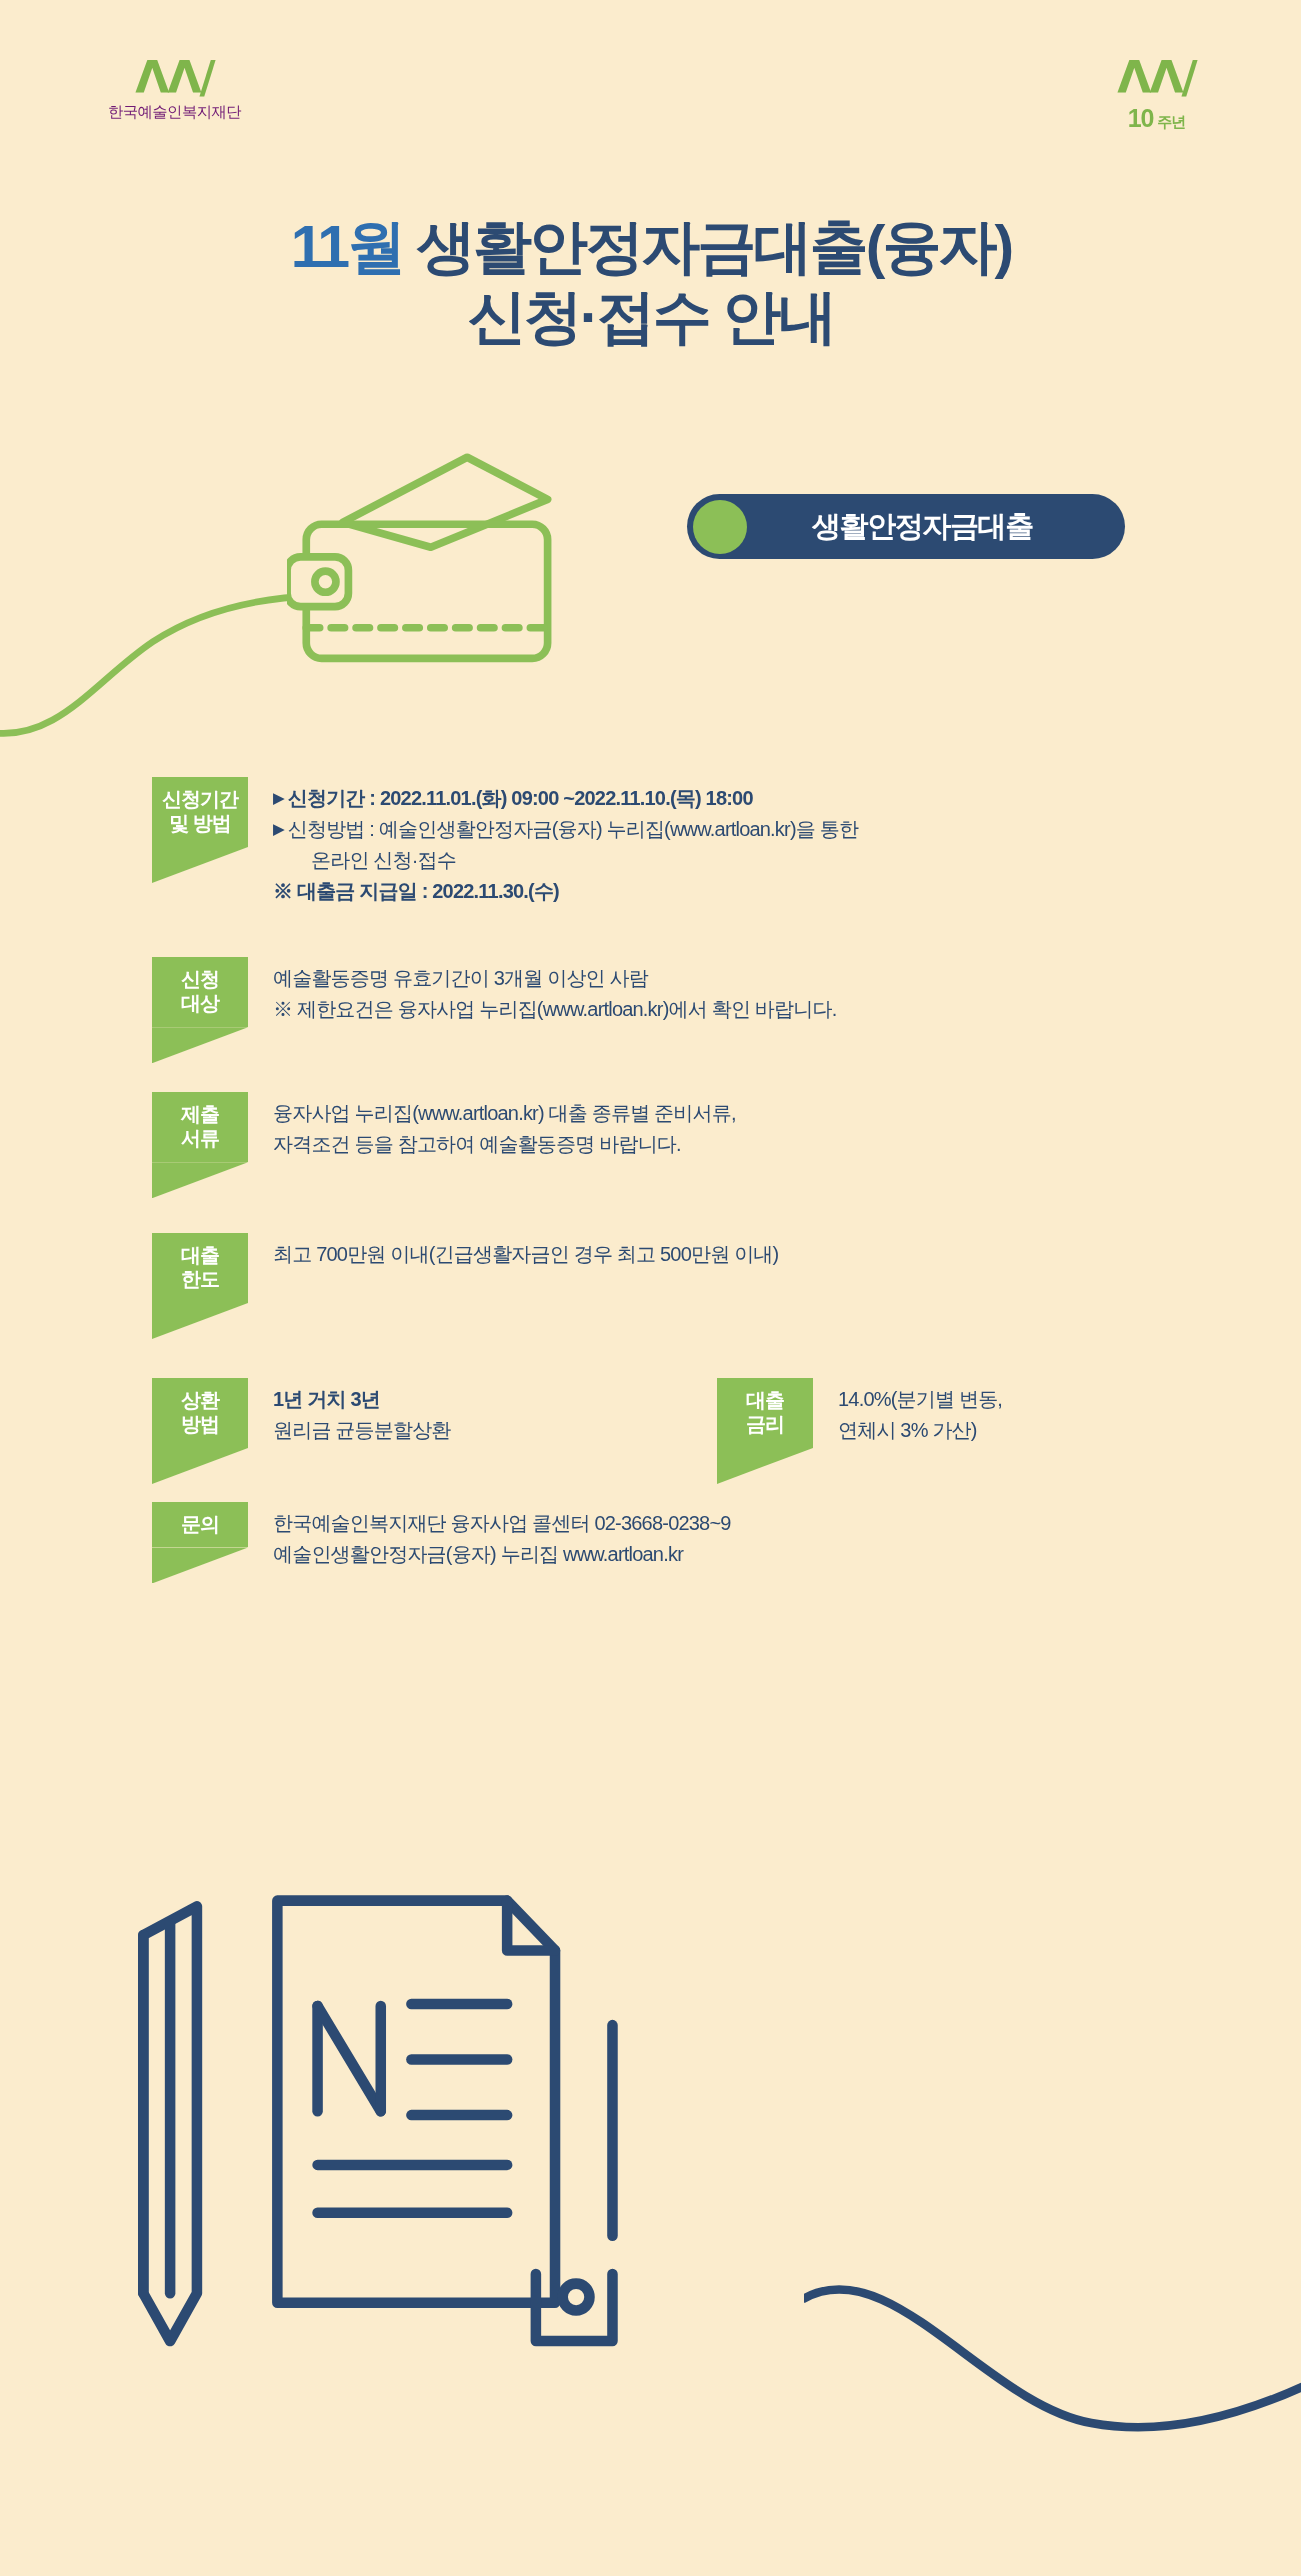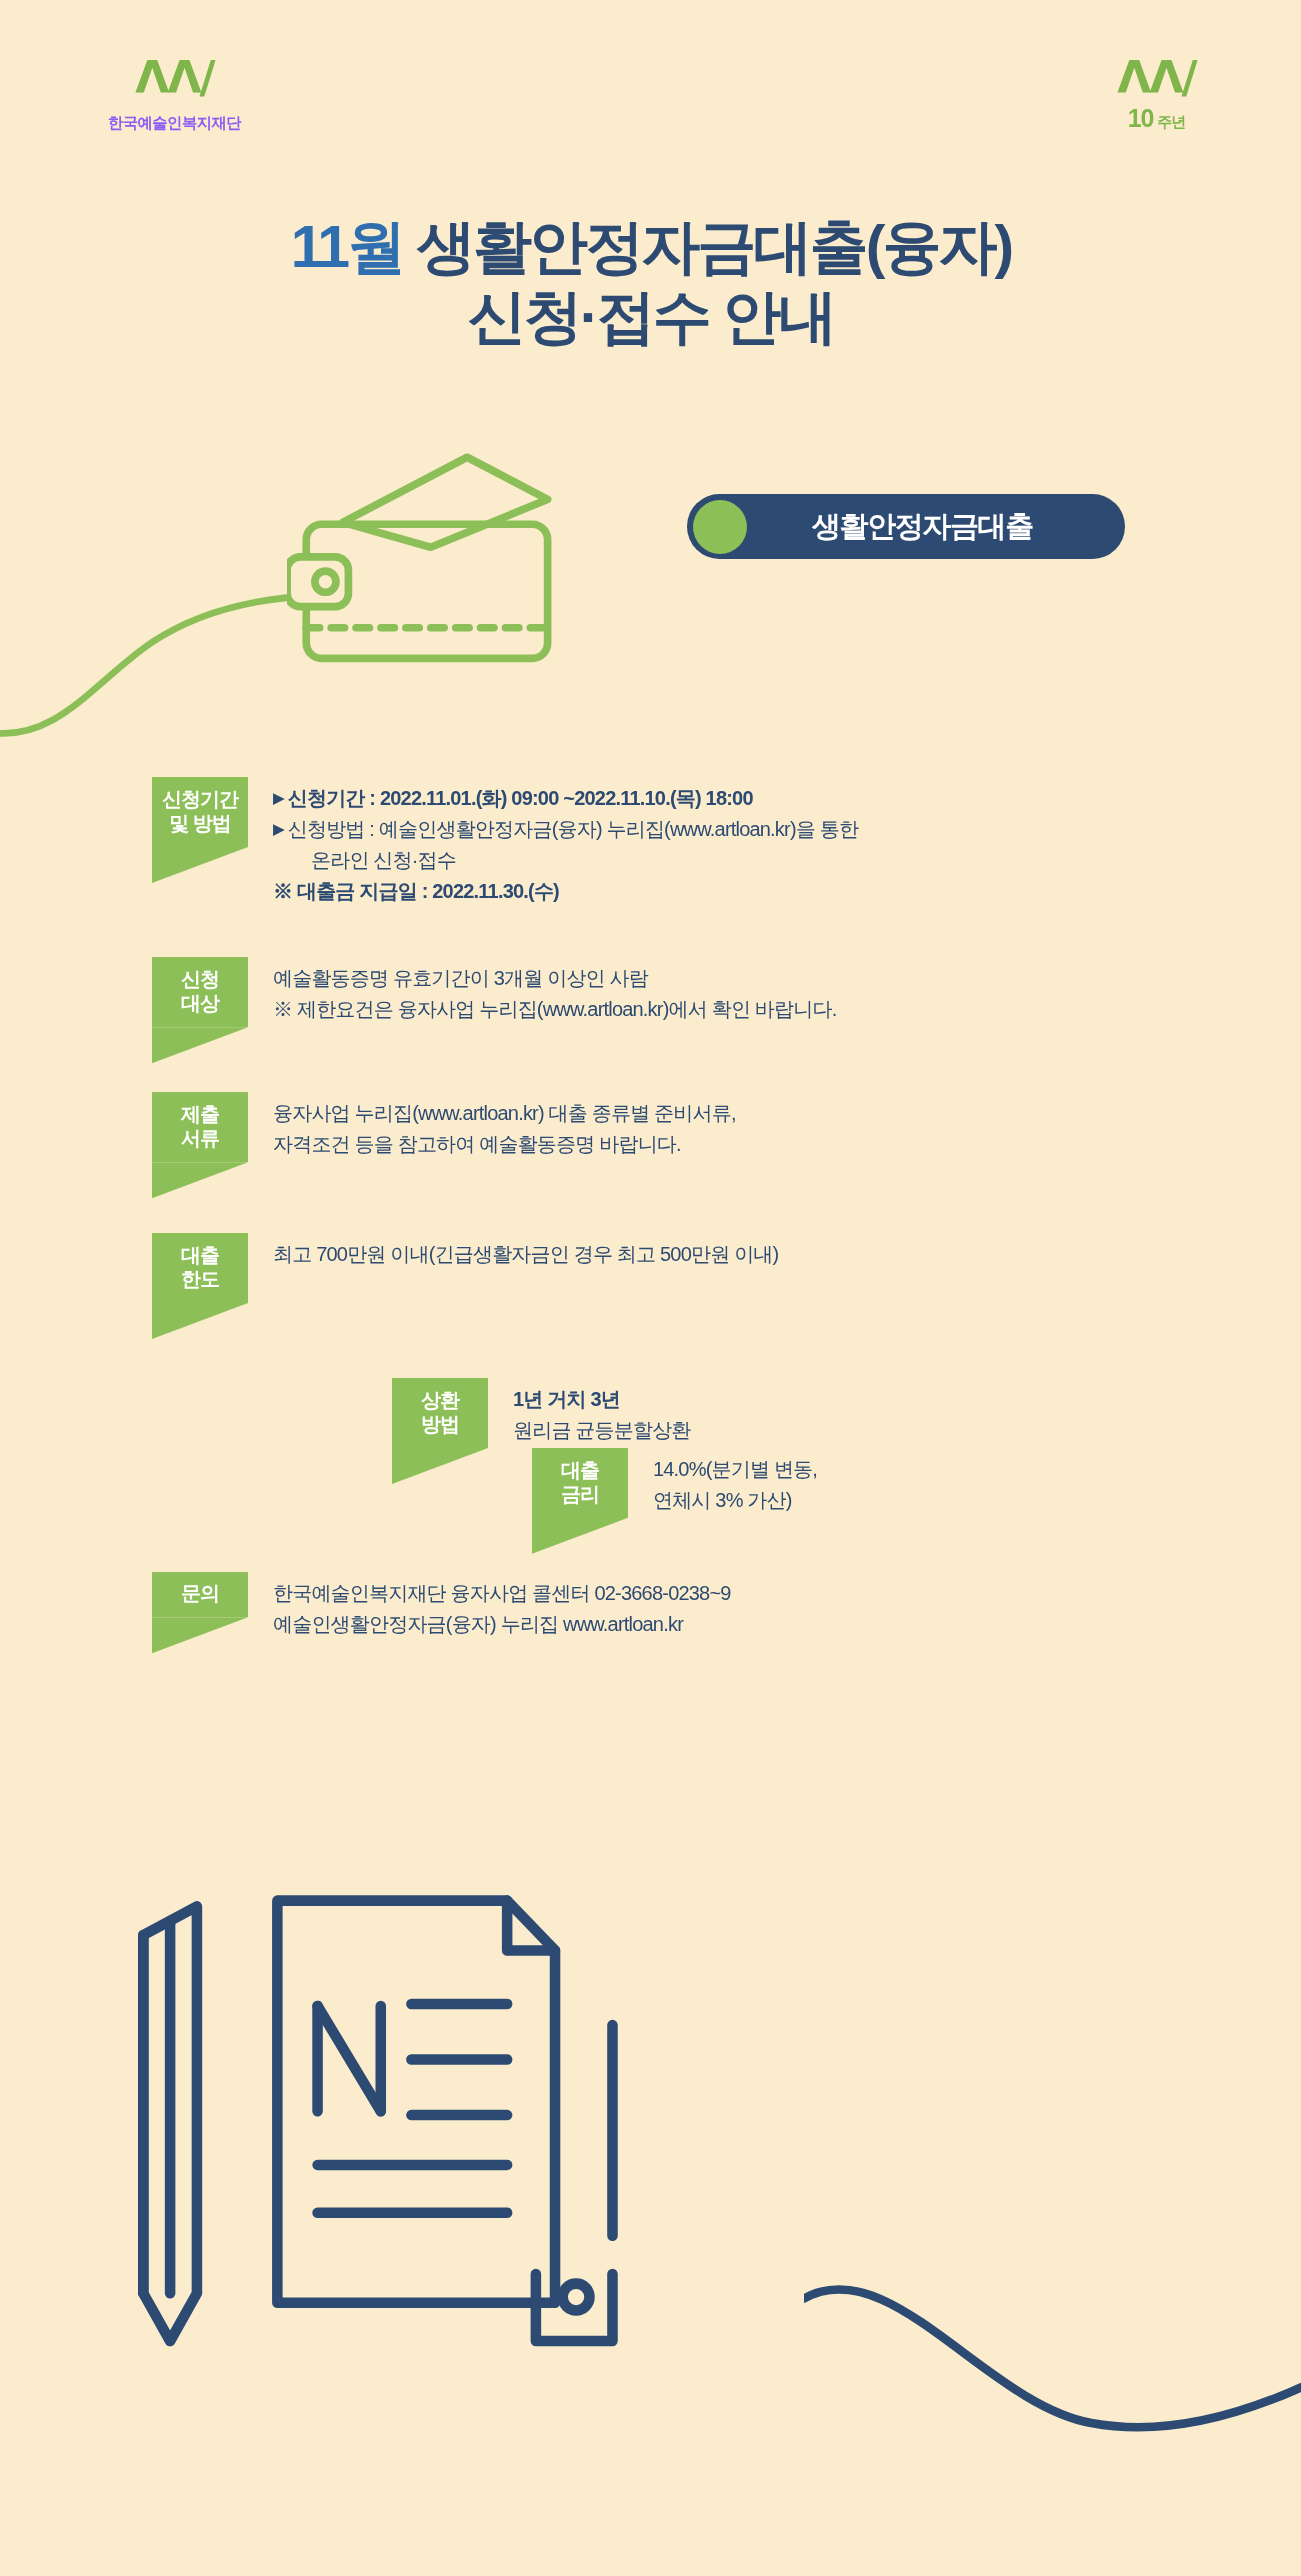--- a/index.html
+++ b/index.html
@@ -26,24 +26,24 @@
   }
   .logo-mark {
     font-size: 44px;
     font-weight: bold;
     letter-spacing: -1.9px;
     color: #7fb54b;
     line-height: 1;
     font-family: "DejaVu Sans", sans-serif;
   }
   .logo-left .logo-sub {
-    margin-top: 13px;
+    margin-top: 2px;
     font-size: 15.3px;
-    font-weight: bold;
-    color: #8b5cf6;
+    font-weight: normal;
+    color: #701a75;
     letter-spacing: -0.5px;
   }
   .logo-right {
     position: absolute;
     right: 69px; top: 56px;
     width: 153px;
     text-align: center;
   }
   .logo-right .tenth {
     margin-top: 3.8px;
@@ -171,21 +171,21 @@
   .body .indent { padding-left: 38px; display: block; }
   .body .note { display: block; }
 
   .row-r1 { margin-bottom: 50px; }
   .row-r2 { margin-bottom: 65px; }
   .row-r3 { margin-bottom: 71px; }
   .row-r4 { margin-bottom: 75px; }
   .row-r5 { margin-bottom: 54px; }
 
   
-  .split { display: flex; align-items: center; flex-direction: column; }
+  .split { display: flex; align-items: flex-end; }
   .split .left-part { display: flex; align-items: flex-start; width: 565px; flex: none; }
   .split .right-part { display: flex; align-items: flex-start; }
 
   
   .bottom-art {
     position: absolute;
     left: 105px;
     top: 1891px;
     width: 766px;
     height: 498px;

